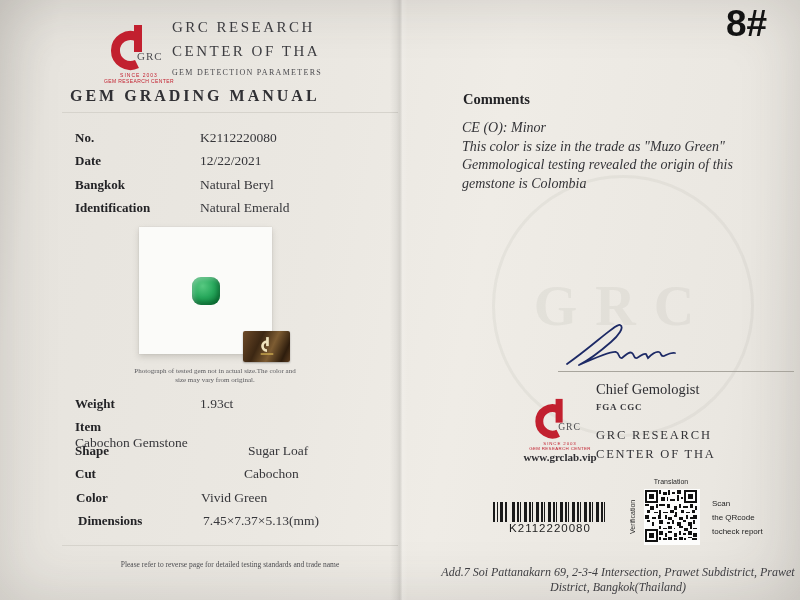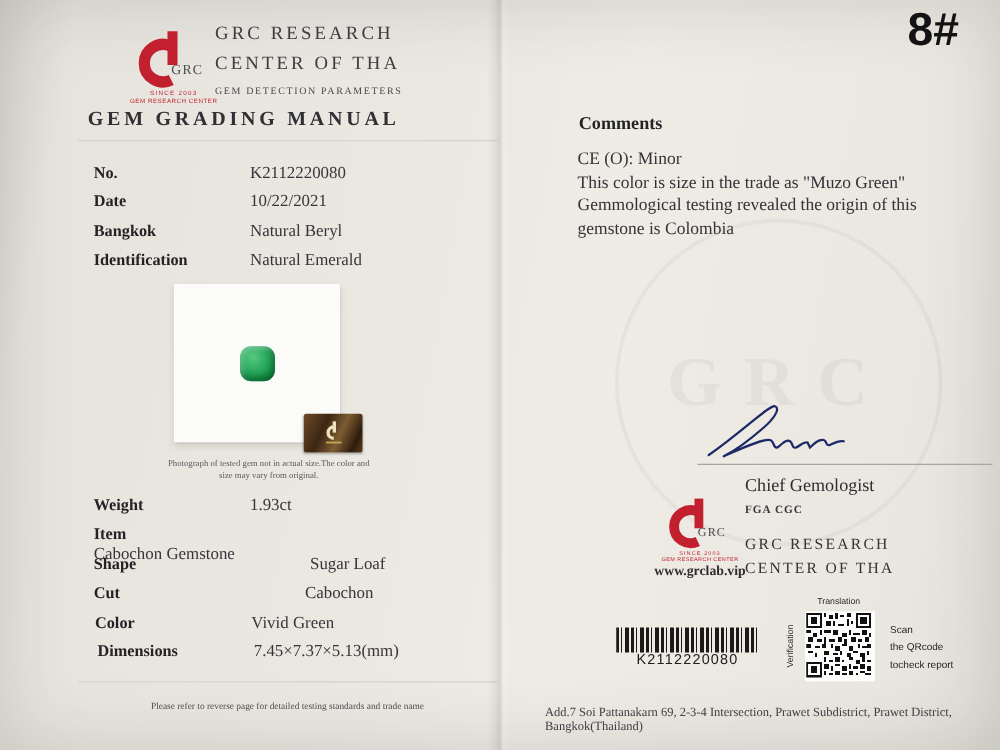--- a/index.html
+++ b/index.html
@@ -8,21 +8,21 @@
     font-family:"Liberation Serif","DejaVu Serif",serif;color:#2b2b2e;
     box-shadow:inset 0 0 60px rgba(60,55,50,.18);}
   .abs{position:absolute;}
   .fold{left:390px;top:0;width:18px;height:600px;
     background:linear-gradient(90deg,rgba(0,0,0,0) 0%,rgba(0,0,0,.05) 35%,rgba(0,0,0,.10) 55%,rgba(255,255,255,.12) 70%,rgba(0,0,0,0) 100%);}
   .rule{border-top:1px solid #d6d3cc;height:0;}
   
   .org1{left:172px;top:19px;font-size:15px;letter-spacing:2.5px;color:#3c3c40;}
   .org2{left:172px;top:43px;font-size:15px;letter-spacing:2.5px;color:#3c3c40;}
   .orgsub{left:172px;top:68px;font-size:8px;letter-spacing:1.3px;color:#4a4a4e;}
-  .manual{left:70px;top:87px;width:250px;text-align:center;font-size:16px;font-weight:bold;letter-spacing:3px;color:#303034;}
+  .manual{left:70px;top:87px;width:250px;font-size:16px;font-weight:bold;letter-spacing:3px;color:#303034;}
   .frow{display:flex;width:310px;}
   .frow .lab{width:125px;font-weight:bold;font-size:13px;color:#232326;}
   .frow .val{font-size:13.5px;color:#36363a;}
   .photocard{left:139px;top:227px;width:133px;height:127px;background:#fbfbf9;
     box-shadow:0 3px 6px rgba(90,85,78,.22),0 0 1px rgba(0,0,0,.15);}
   .gem{left:53px;top:50px;width:28px;height:28px;border-radius:9px;
     background:radial-gradient(circle at 38% 32%,#57c981 0%,#27a85c 45%,#128a44 80%,#0d7f3e 100%);
     box-shadow:inset -2px -3px 5px rgba(0,60,25,.45),inset 2px 2px 4px rgba(255,255,255,.35);}
   .sticker{left:243px;top:331px;width:47px;height:31px;border-radius:2px;
     background:linear-gradient(115deg,#6d4a28 0%,#3c2713 35%,#7d5c32 60%,#2e1d0d 85%,#5a3c1f 100%);
@@ -32,39 +32,39 @@
   
   .logo{display:flex;flex-direction:column;align-items:center;width:92px;}
   .logomark{position:relative;width:64px;height:48px;}
   .logomark .grctxt{position:absolute;left:30px;top:26px;font-size:11px;letter-spacing:1px;color:#4e4e52;}
   .logolines{text-align:center;color:#c2202f;font-family:"Liberation Sans",sans-serif;}
   .logolines .l1{font-size:5px;letter-spacing:1px;}
   .logolines .l2{font-size:5px;letter-spacing:.4px;}
   
   .pagenum{left:726px;top:3px;font-family:"Liberation Sans",sans-serif;font-size:37px;font-weight:bold;color:#131313;}
   .ctitle{left:463px;top:91px;font-size:14.5px;font-weight:bold;color:#242427;}
-  .clines{left:462px;top:119px;width:330px;font-size:14px;line-height:18.5px;color:#333337;}
+  .clines{left:462px;top:119px;width:330px;font-size:14px;line-height:18.5px;color:#333337;font-style:italic;}
   .wmark{left:492px;top:175px;width:256px;height:256px;border-radius:50%;
     border:3px solid rgba(150,145,138,.10);display:flex;align-items:center;justify-content:center;
     font-size:56px;letter-spacing:18px;color:rgba(140,135,128,.10);font-weight:bold;}
   .sigline{left:558px;top:371px;width:236px;border-top:1px solid #a8a59d;}
   .signer{left:596px;top:381px;font-size:14.5px;color:#2e2e32;}
   .creds{left:596px;top:402px;font-size:9px;font-weight:bold;letter-spacing:.8px;color:#3a3a3e;}
   .rorg1{left:596px;top:428px;font-size:12.5px;letter-spacing:1.8px;color:#333337;}
   .rorg2{left:596px;top:447px;font-size:12.5px;letter-spacing:1.8px;color:#333337;}
   .website{left:505px;top:451px;width:110px;text-align:center;font-size:11px;font-weight:bold;color:#2e2e32;}
   .barcode{left:493px;top:502px;width:114px;height:20px;
     background:repeating-linear-gradient(90deg,#1a1a1a 0px,#1a1a1a 2px,transparent 2px,transparent 3.5px,#1a1a1a 3.5px,#1a1a1a 4.5px,transparent 4.5px,transparent 7px,#1a1a1a 7px,#1a1a1a 10px,transparent 10px,transparent 12px);}
   .bcnum{left:493px;top:522px;width:114px;text-align:center;font-family:"Liberation Sans",sans-serif;font-size:11.5px;letter-spacing:1px;color:#1d1d1d;}
   .qrtop{left:640px;top:478px;width:62px;text-align:center;font-family:"Liberation Sans",sans-serif;font-size:7px;color:#2a2a2a;}
   .qrside{left:629px;top:490px;height:54px;font-family:"Liberation Sans",sans-serif;font-size:7px;color:#2a2a2a;
     writing-mode:vertical-rl;transform:rotate(180deg);text-align:center;}
   .qrbox{left:644px;top:489px;width:54px;height:54px;background:#fdfdfc;padding:1px;}
   .scan{left:712px;top:497px;font-family:"Liberation Sans",sans-serif;font-size:8px;line-height:14px;color:#242424;}
-  .address{left:436px;top:565px;width:364px;font-size:10px;color:#3e3e42;}
+  .address{left:436px;top:565px;width:364px;text-align:center;font-size:12px;color:#3e3e42;font-style:italic;}
 </style>
 </head>
 <body>
 
 <div id="stage">
 
   <div class="abs logo" style="left:93px;top:24px;">
     <div class="logomark">
       <svg width="64" height="48" viewBox="0 0 64 48">
         <path d="M30 13 A 15 15 0 1 0 30 40" fill="none" stroke="#c2202f" stroke-width="9"></path>
@@ -83,21 +83,21 @@
   <div class="abs orgsub">GEM DETECTION PARAMETERS</div>
   <div class="abs manual">GEM GRADING MANUAL</div>
   <div class="abs rule" style="left:62px;top:112px;width:336px;"></div>
 
   <div class="abs frow" style="left:75px;top:130px;">
     <span class="lab">No.</span>
     <span class="val">K2112220080</span>
   </div>
   <div class="abs frow" style="left:75px;top:153px;">
     <span class="lab">Date</span>
-    <span class="val">10/22/2021</span>
+    <span class="val">12/22/2021</span>
   </div>
   <div class="abs frow" style="left:75px;top:177px;">
     <span class="lab">Bangkok</span>
     <span class="val">Natural Beryl</span>
   </div>
   <div class="abs frow" style="left:75px;top:200px;">
     <span class="lab">Identification</span>
     <span class="val">Natural Emerald</span>
   </div>
 

